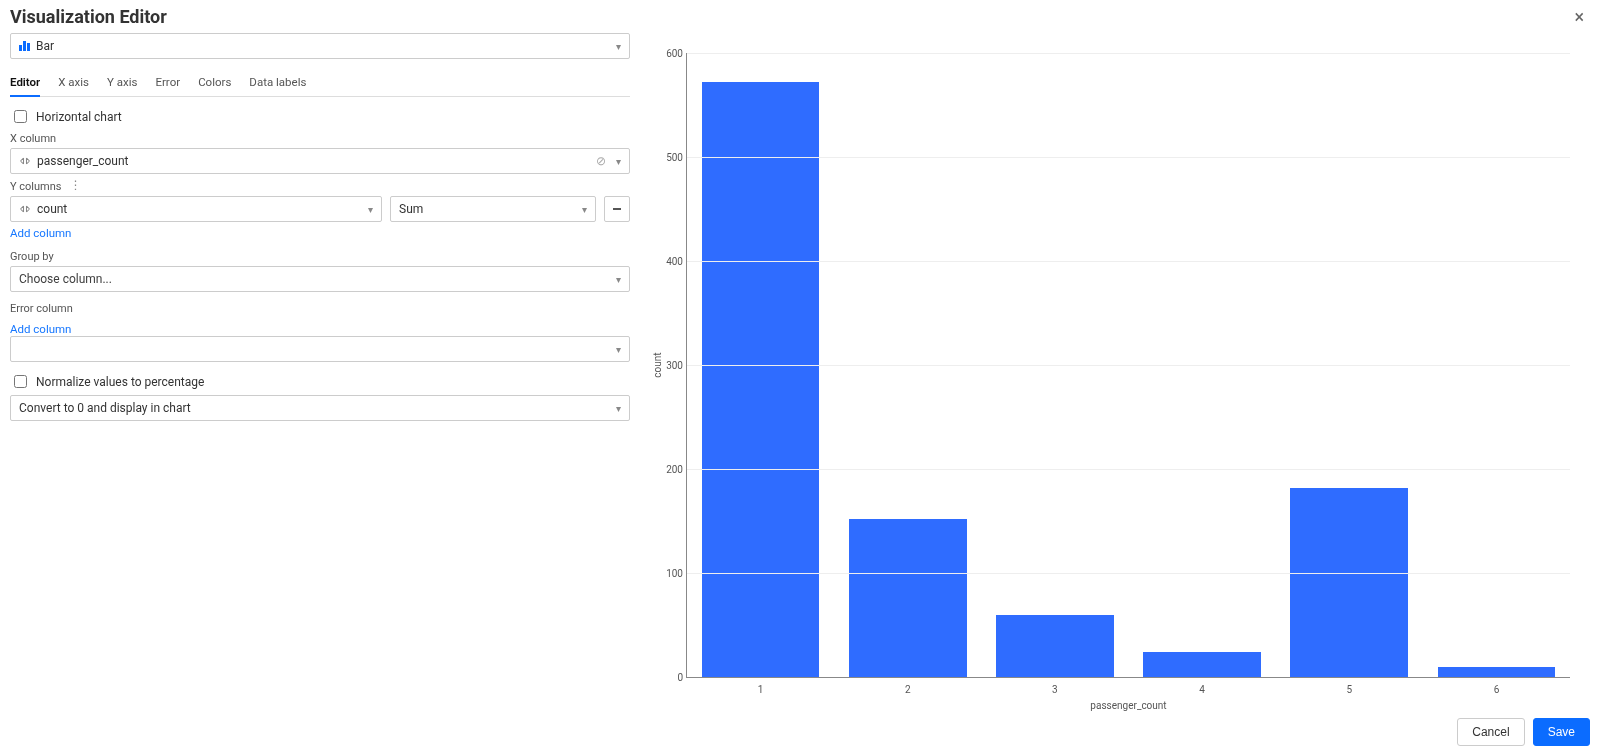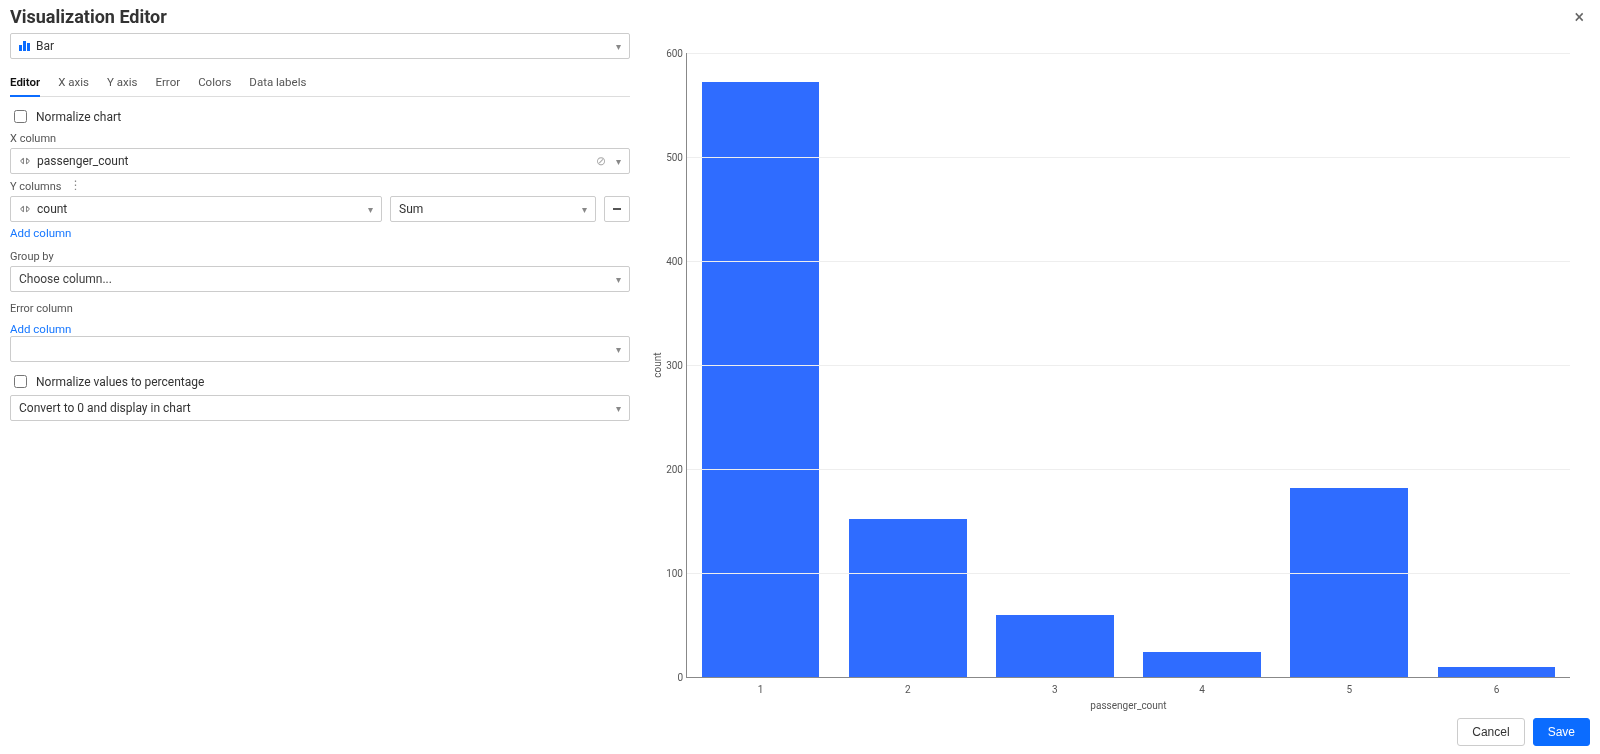--- a/index.html
+++ b/index.html
@@ -292,21 +292,21 @@
           <div class="tab">Y axis</div>
           <div class="tab">Error</div>
           <div class="tab">Colors</div>
           <div class="tab">Data labels</div>
         </div>
 
       <div id="general-tab-content">
 
         <label class="checkbox-row">
           <input type="checkbox" id="horiz-cb" style="">
-          <span>Normalize chart</span>
+          <span>Horizontal chart</span>
         </label>
 
         <div class="field-label">X column</div>
         <div class="select-box">
           <span class="col-prefix">
             <svg width="12" height="12" viewBox="0 0 16 16" fill="none" stroke="#888" stroke-width="1.4">
               <path d="M2 8 L6 4 M2 8 L6 12 M6 4 L6 12 M14 8 L10 4 M14 8 L10 12 M10 4 L10 12"></path>
             </svg>
           </span>
           <span class="val">passenger_count</span>

